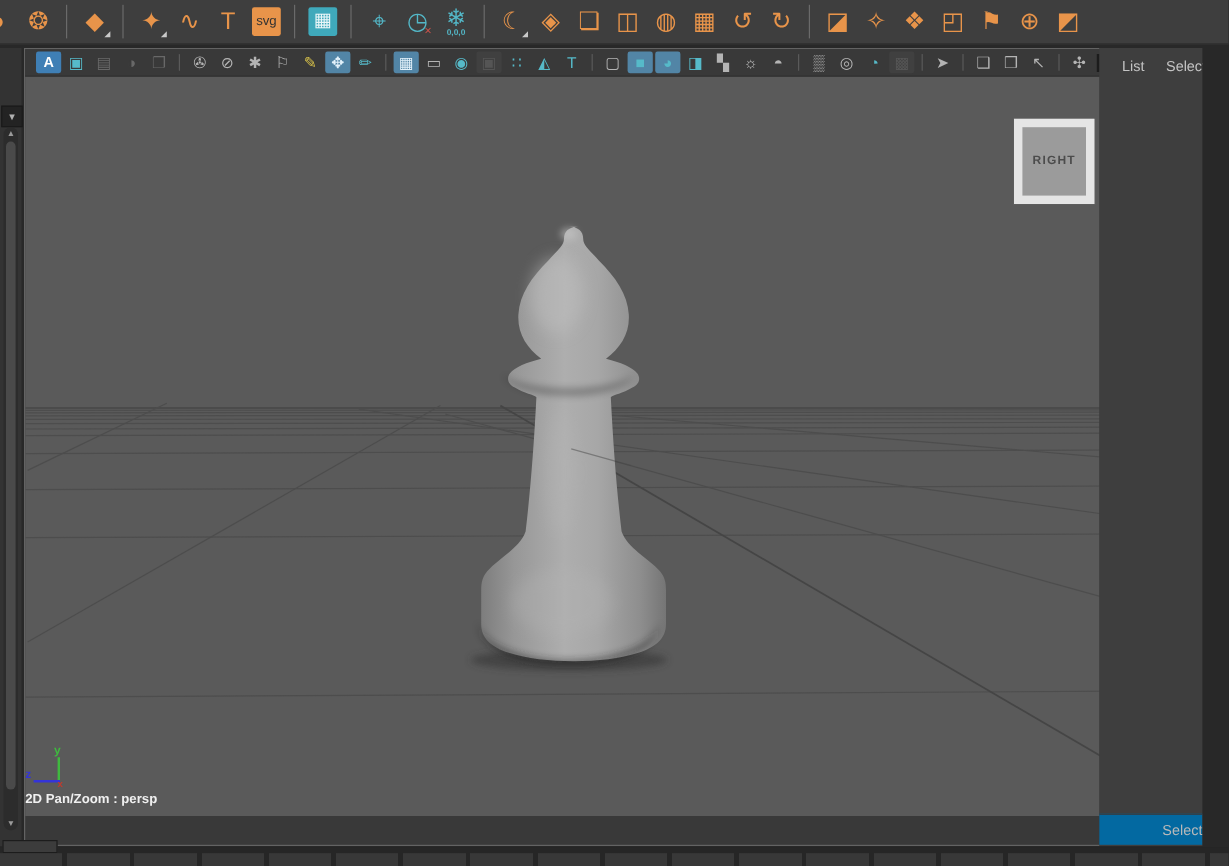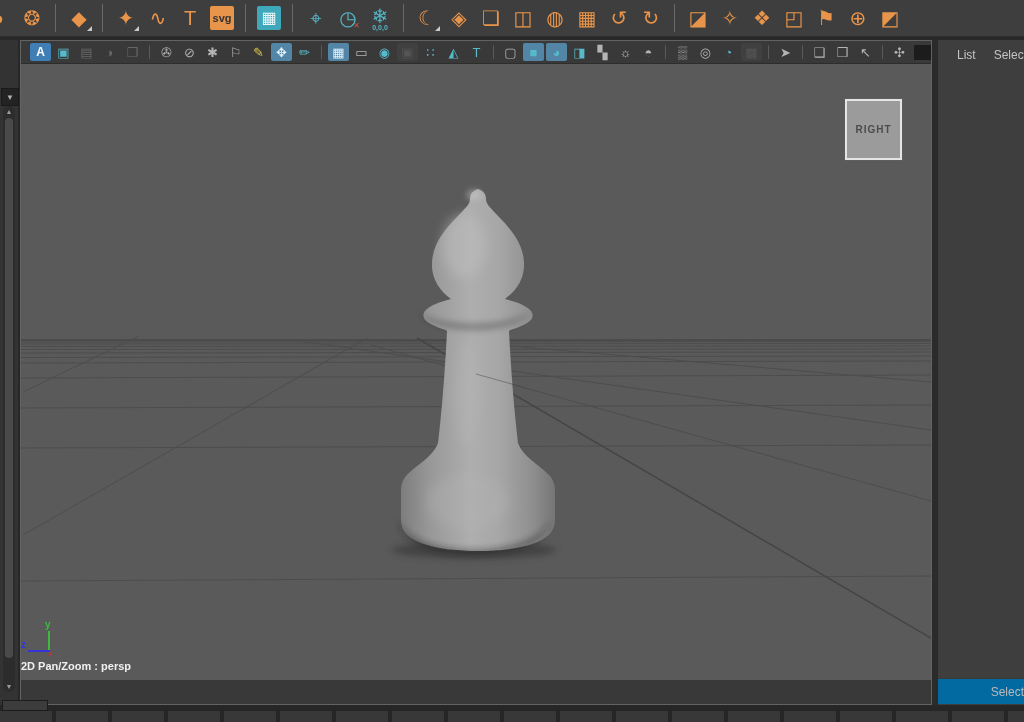--- a/index.html
+++ b/index.html
@@ -10,21 +10,21 @@
   
   .shelf{position:absolute;left:0;top:0;width:1024px;height:36px;background:#3e3e3e;
     display:flex;align-items:center;overflow:hidden;border-bottom:1px solid #2e2e2e;}
   .shelf-icon{flex:0 0 auto;width:32px;height:32px;display:flex;flex-direction:column;
     align-items:center;justify-content:center;font-size:20px;line-height:1;color:#e8944a;
     position:relative;cursor:default;}
   .shelf-icon .sub{font-size:7px;color:#53b7c7;font-weight:bold;margin-top:-2px;}
   .shelf-icon.sep{width:1px;height:28px;background:#6a6a6a;margin:0 7px;padding:0;}
   .shelf-icon.edge{margin-left:-16px;}
   .shelf-icon.teal{color:#53b7c7;}
-  .shelf-icon.badge .glyph{background:#e8944a;color:#333;font-size:11px;font-weight:bold;
+  .shelf-icon.badge .glyph{background:#e8944a;color:#333;font-size:11px;font-weight:normal;
     width:24px;height:24px;display:flex;align-items:center;justify-content:center;border-radius:2px;}
   .shelf-icon.teal-badge .glyph{background:#3fa9bb;color:#e8f6f8;font-size:16px;width:24px;height:24px;
     display:flex;align-items:center;justify-content:center;border-radius:2px;}
   .shelf-icon.flyout::after{content:"";position:absolute;right:3px;bottom:3px;
     border-left:5px solid transparent;border-bottom:5px solid #c9c9c9;}
   .shelf-icon .subx{position:absolute;right:4px;bottom:4px;font-size:8px;color:#c9524a;}
 
   
   .rail{position:absolute;left:0;top:40px;width:18px;height:665px;background:#333;}
   .rail-btn{position:absolute;left:1px;top:48px;width:16px;height:16px;background:#232323;
@@ -55,29 +55,29 @@
   .tb-icon.yellow{color:#d8c24a;}
   .tb-icon.dim{color:#686868;}
   .tb-icon.disabled{color:#555;background:#404040;}
   .tb-field{width:44px;height:15px;margin:0 3px;background:#1c1c1c;border:none;color:#dcdcdc;
     font-size:11px;text-align:right;padding:0 5px;font-family:"Liberation Sans",sans-serif;}
 
   
   .viewport{position:relative;width:100%;height:616px;background:#5a5a5a;overflow:hidden;}
   .vp-svg{position:absolute;left:0;top:0;}
   .image-plane{position:absolute;left:824px;top:35px;width:53px;height:57px;background:#9b9b9b;
-    border:2px solid #e5e5e5;box-shadow:0 0 0 1px #6e6e6e33;display:flex;align-items:center;
+    border:7px solid #e5e5e5;box-shadow:0 0 0 1px #6e6e6e33;display:flex;align-items:center;
     justify-content:center;font-size:10px;font-weight:bold;letter-spacing:1px;color:#4c4c4c;}
   .hud-text{position:absolute;left:0;right:0;top:596px;text-align:left;color:#f0f0f0;
     font-size:11px;font-weight:bold;}
 
   
   .splitter{position:absolute;left:932px;top:40px;width:6px;height:665px;background:#2b2b2b;
     border-right:1px solid #515151;}
-  .rpanel{position:absolute;left:938px;top:40px;width:86px;height:665px;background:#3e3e3e;
+  .rpanel{position:absolute;left:916px;top:40px;width:86px;height:665px;background:#3e3e3e;
     overflow:hidden;}
   .rpanel-menus{display:flex;align-items:center;height:30px;padding-left:10px;white-space:nowrap;}
   .rpanel-menu{color:#c4c4c4;font-size:12px;padding:3px 9px;cursor:default;}
   .rpanel-select{position:absolute;left:0;bottom:1px;width:100%;height:26px;background:#0369a1;
     border-top:1px solid #3a3a3a;display:flex;align-items:center;justify-content:flex-end;
     color:#b9b9b9;font-size:12px;padding-left:57px;box-sizing:border-box;white-space:nowrap;}
 
   
   .bottombar{position:absolute;left:0;top:706px;width:1024px;height:16px;background:#262626;}
   .range-chip{position:absolute;left:2px;top:-6px;width:44px;height:9px;background:#3c3c3c;

